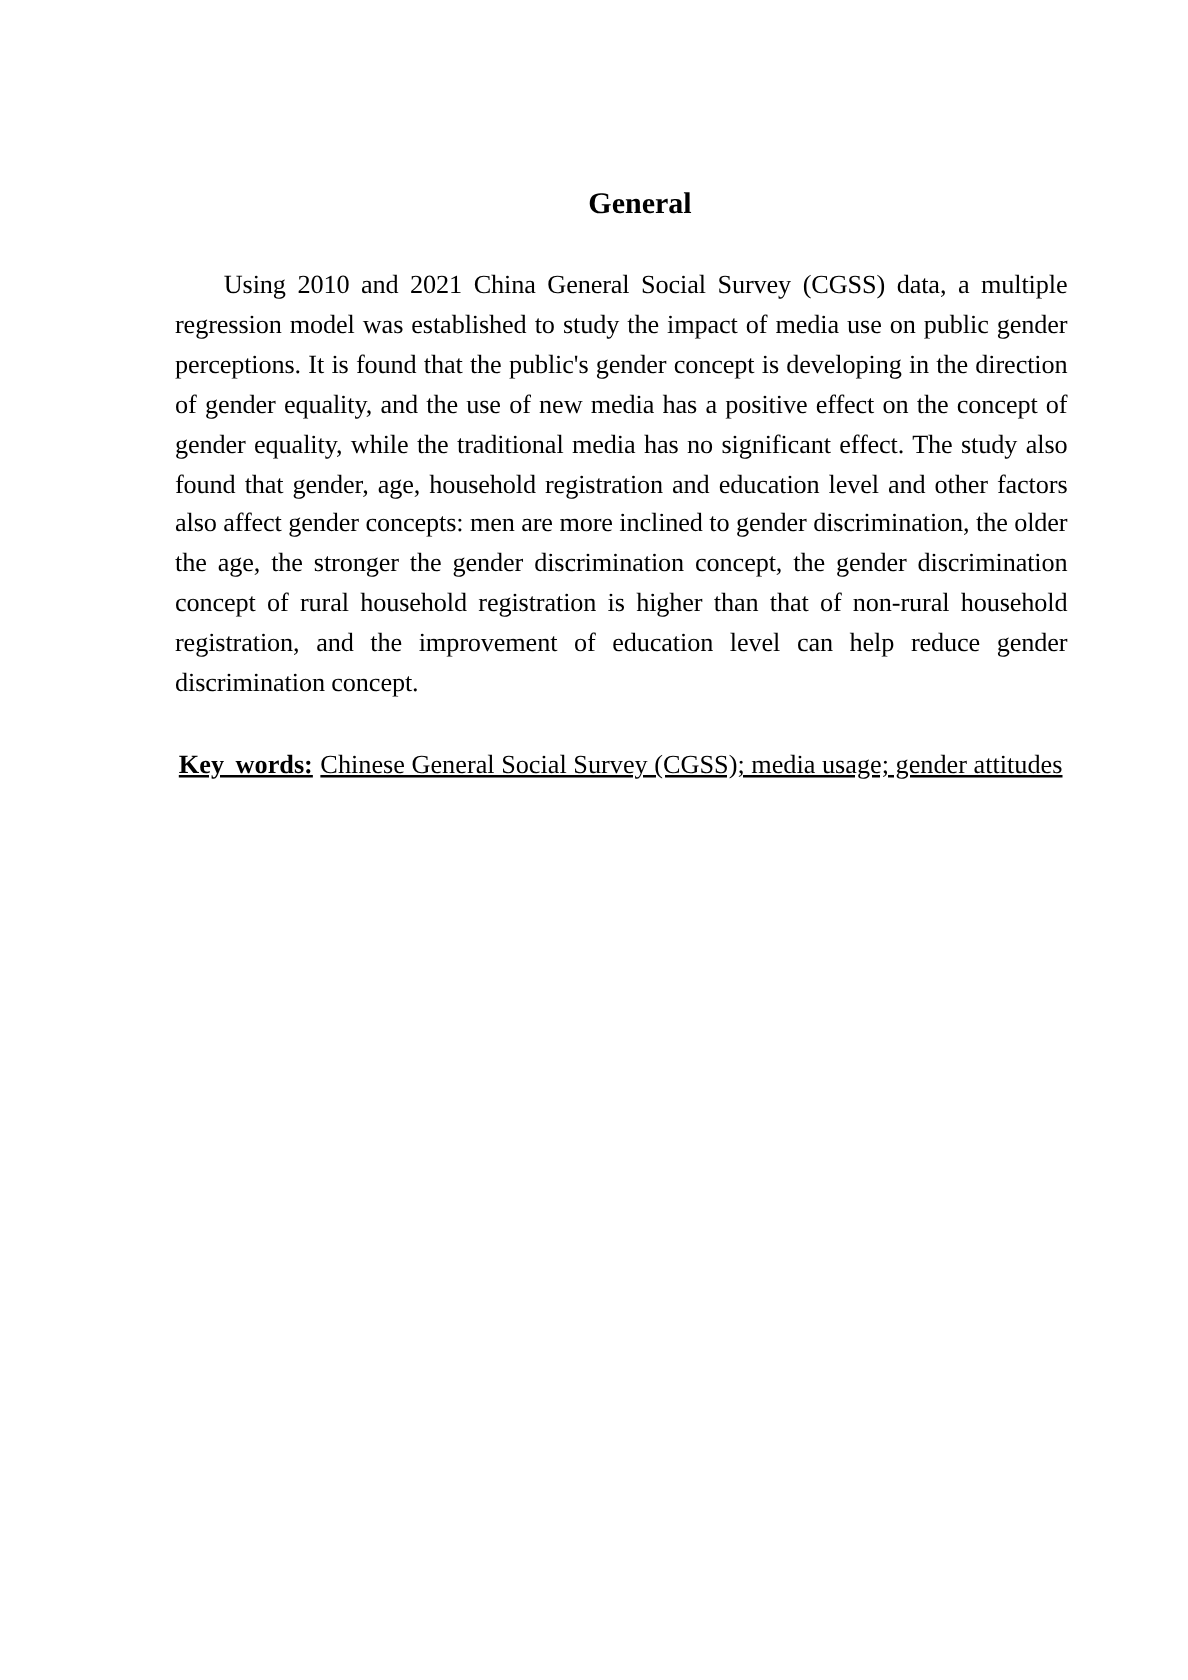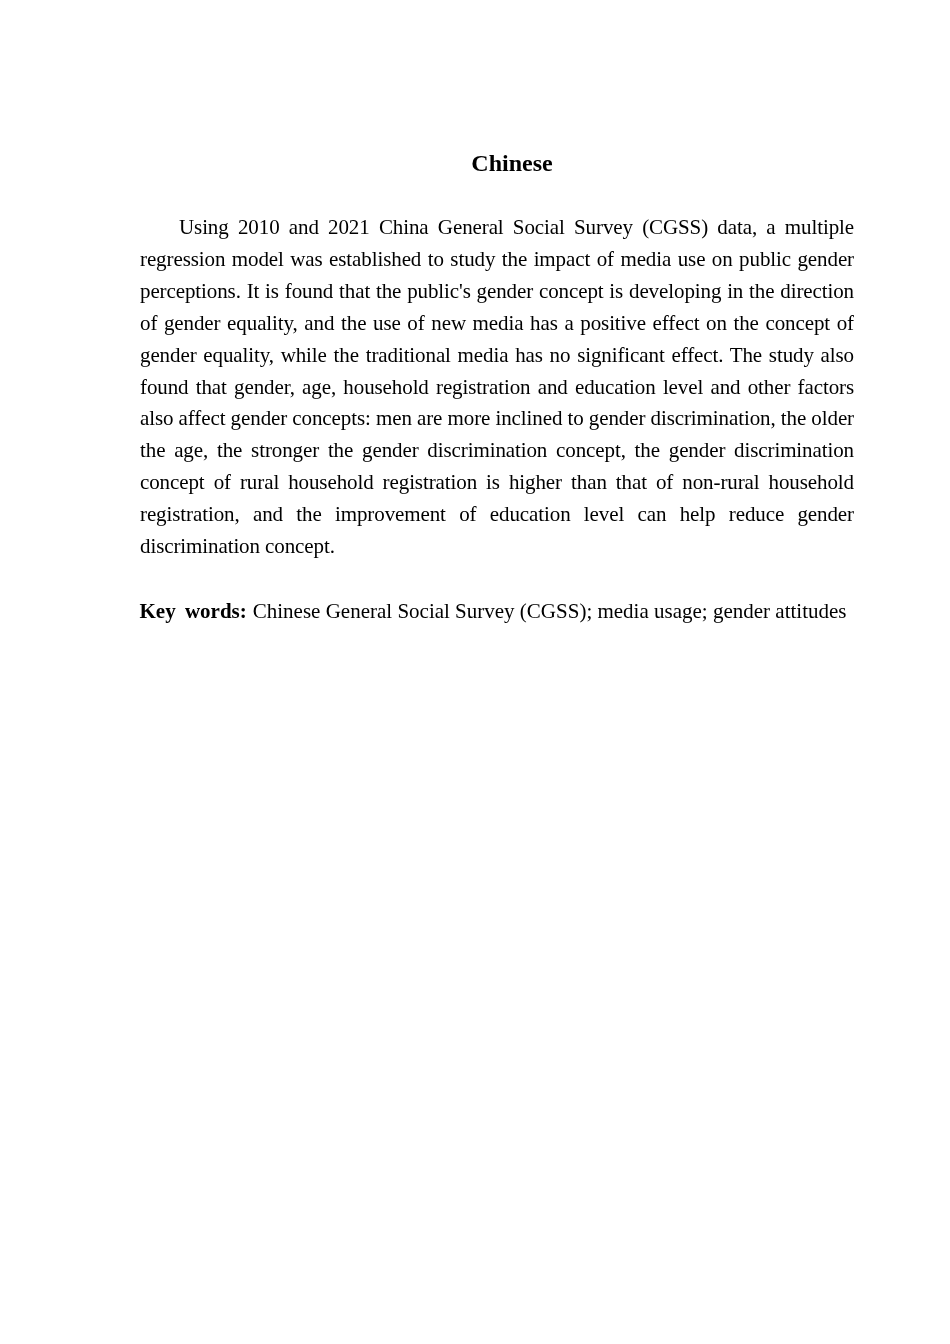--- a/index.html
+++ b/index.html
@@ -47,32 +47,33 @@
       letter-spacing: -0.1px;
     }
     .keywords {
       position: absolute;
       left: 136px;
       top: 595px;
       width: 714px;
       margin: 0;
       font-size: 21px;
       line-height: 32px;
-      text-align: center;
+      text-align: right;
+      text-decoration: underline;
     }
     .keywords-label {
       font-weight: bold;
       word-spacing: 4px;
       margin-right: 6px;
     }
   </style>
 </head>
 <body>
 
 <div class="page">
-  <h1 class="title">Chinese</h1>
+  <h1 class="title">General</h1>
 
   <p class="abstract-body">Using 2010 and 2021 China General Social Survey (CGSS) data, a multiple regression model was established to study the impact of media use on public gender perceptions. It is found that the public's gender concept is developing in the direction of gender equality, and the use of new media has a positive effect on the concept of gender equality, while the traditional media has no significant effect. The study also found that gender, age, household registration and education level and other factors also affect gender concepts: men are more inclined to gender discrimination, the older the age, the stronger the gender discrimination concept, the gender discrimination concept of rural household registration is higher than that of non-rural household registration, and the improvement of education level can help reduce gender discrimination concept.</p>
 
   <p class="keywords">
     <span class="keywords-label">Key words:</span><span class="keywords-text">Chinese General Social Survey (CGSS); media usage; gender attitudes</span>
   </p>
 </div>
 
 </body></html>

